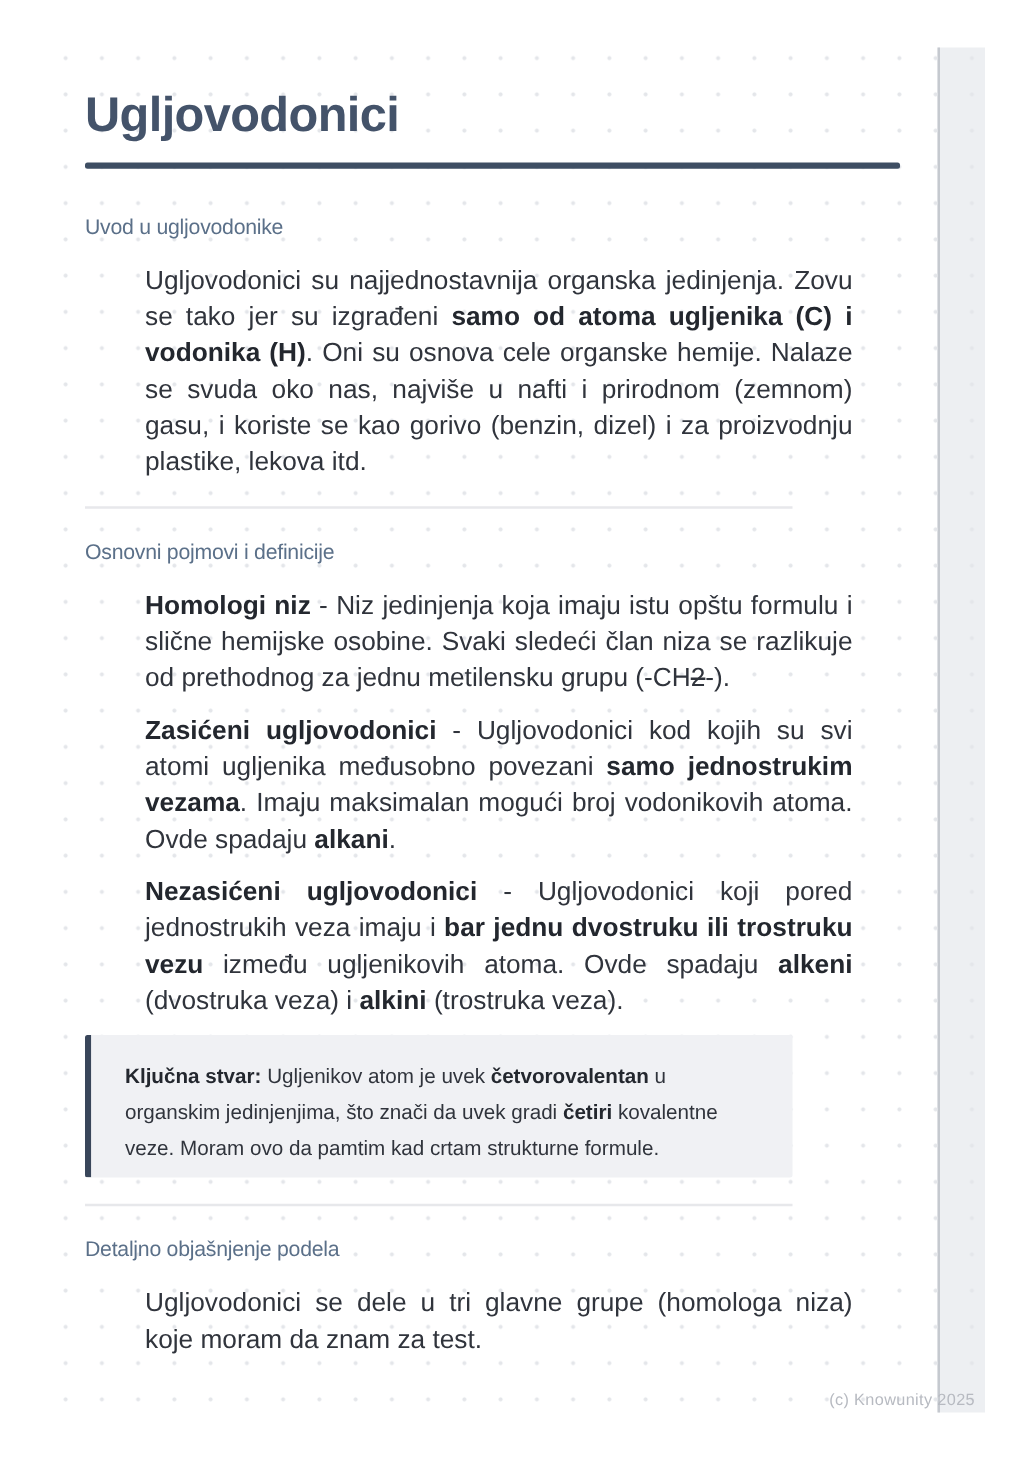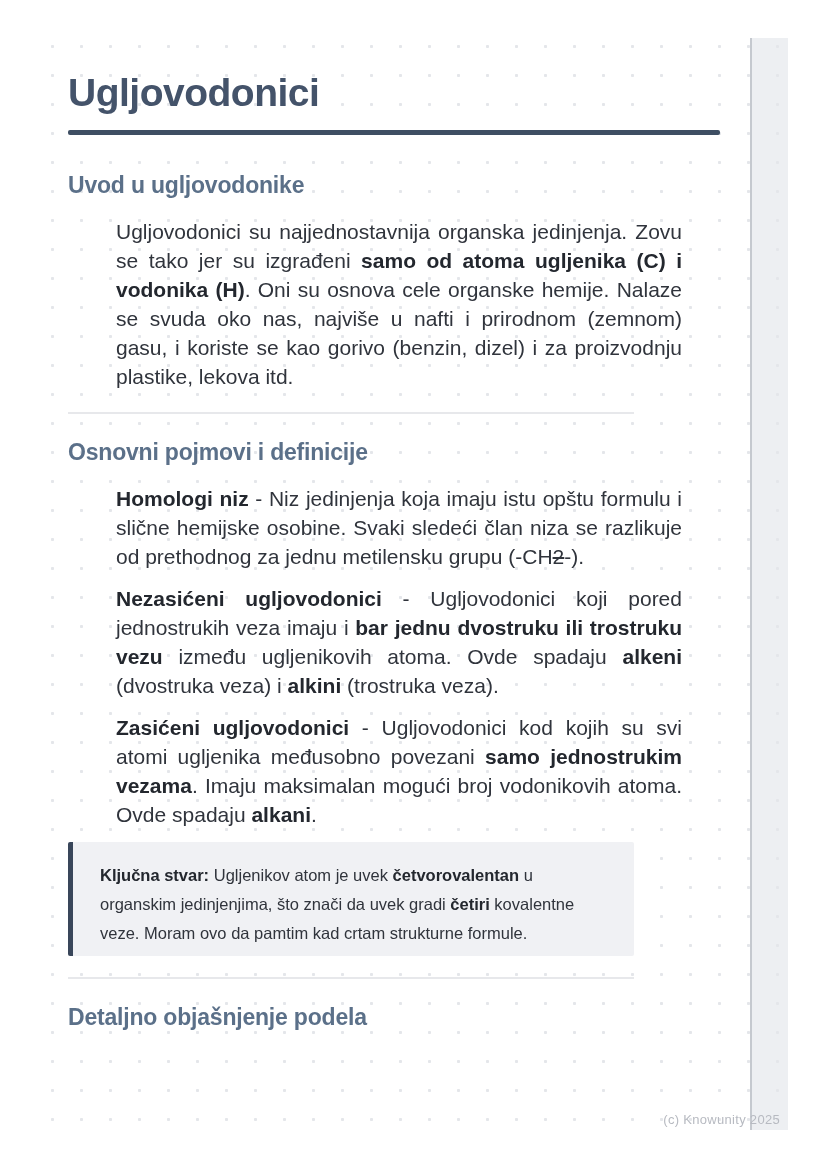--- a/index.html
+++ b/index.html
@@ -55,22 +55,22 @@
     letter-spacing:-0.5px;
     color:var(--c-title);
   }
   .rule{
     margin-top:13px;
     width:652px;height:5px;
     background:var(--c-rule);
     border-radius:2px;
   }
   h2{
-    font-size:23px;
-    font-weight:700;
+    font-size:17px;
+    font-weight:400;
     letter-spacing:-0.2px;
     color:var(--c-heading);
   }
   .sec-intro h2{margin-top:37px;}
   .sec h2{margin-bottom:18px;}
   .sec-intro h2{margin-bottom:18px;}
   p.body{
     width:566px;
     font-size:21px;
     line-height:29px;
@@ -128,32 +128,33 @@
     <section class="sec sec-intro">
       <h2>Uvod u ugljovodonike</h2>
       <p class="body"><span>Ugljovodonici su najjednostavnija organska jedinjenja. Zovu se tako jer su izgrađeni </span><span class="b">samo od atoma ugljenika (C) i vodonika (H)</span><span>. Oni su osnova cele organske hemije. Nalaze se svuda oko nas, najviše u nafti i prirodnom (zemnom) gasu, i koriste se kao gorivo (benzin, dizel) i za proizvodnju plastike, lekova itd.</span></p>
     </section>
 
     <div class="divider"></div>
 
     <section class="sec">
       <h2>Osnovni pojmovi i definicije</h2>
       <p class="body"><span class="b">Homologi niz</span><span> - Niz jedinjenja koja imaju istu opštu formulu i slične hemijske osobine. Svaki sledeći član niza se razlikuje od prethodnog za jednu metilensku grupu (-CH</span><span class="strike">2</span><span>-).</span></p>
+      <p class="body"><span class="b">Zasićeni ugljovodonici</span><span> - Ugljovodonici kod kojih su svi atomi ugljenika međusobno povezani </span><span class="b">samo jednostrukim vezama</span><span>. Imaju maksimalan mogući broj vodonikovih atoma. Ovde spadaju </span><span class="b">alkani</span><span>.</span></p>
       <p class="body"><span class="b">Nezasićeni ugljovodonici</span><span> - Ugljovodonici koji pored jednostrukih veza imaju i </span><span class="b">bar jednu dvostruku ili trostruku vezu</span><span> između ugljenikovih atoma. Ovde spadaju </span><span class="b">alkeni</span><span> (dvostruka veza) i </span><span class="b">alkini</span><span> (trostruka veza).</span></p>
-      <p class="body"><span class="b">Zasićeni ugljovodonici</span><span> - Ugljovodonici kod kojih su svi atomi ugljenika međusobno povezani </span><span class="b">samo jednostrukim vezama</span><span>. Imaju maksimalan mogući broj vodonikovih atoma. Ovde spadaju </span><span class="b">alkani</span><span>.</span></p>
       <div class="callout-wrap">
         <div class="callout">
           <p><span class="b">Ključna stvar:</span><span> Ugljenikov atom je uvek </span><span class="b">četvorovalentan</span><span> u organskim jedinjenjima, što znači da uvek gradi </span><span class="b">četiri</span><span> kovalentne veze. Moram ovo da pamtim kad crtam strukturne formule.</span></p>
         </div>
       </div>
     </section>
 
     <div class="divider"></div>
 
     <section class="sec">
       <h2>Detaljno objašnjenje podela</h2>
+      <p class="body"><span>Ugljovodonici se dele u tri glavne grupe (homologa niza) koje moram da znam za test.</span></p>
     </section>
 
   </div>
 
   <div class="footer">(c) Knowunity 2025</div>
 
 </div>
 
 </body></html>

